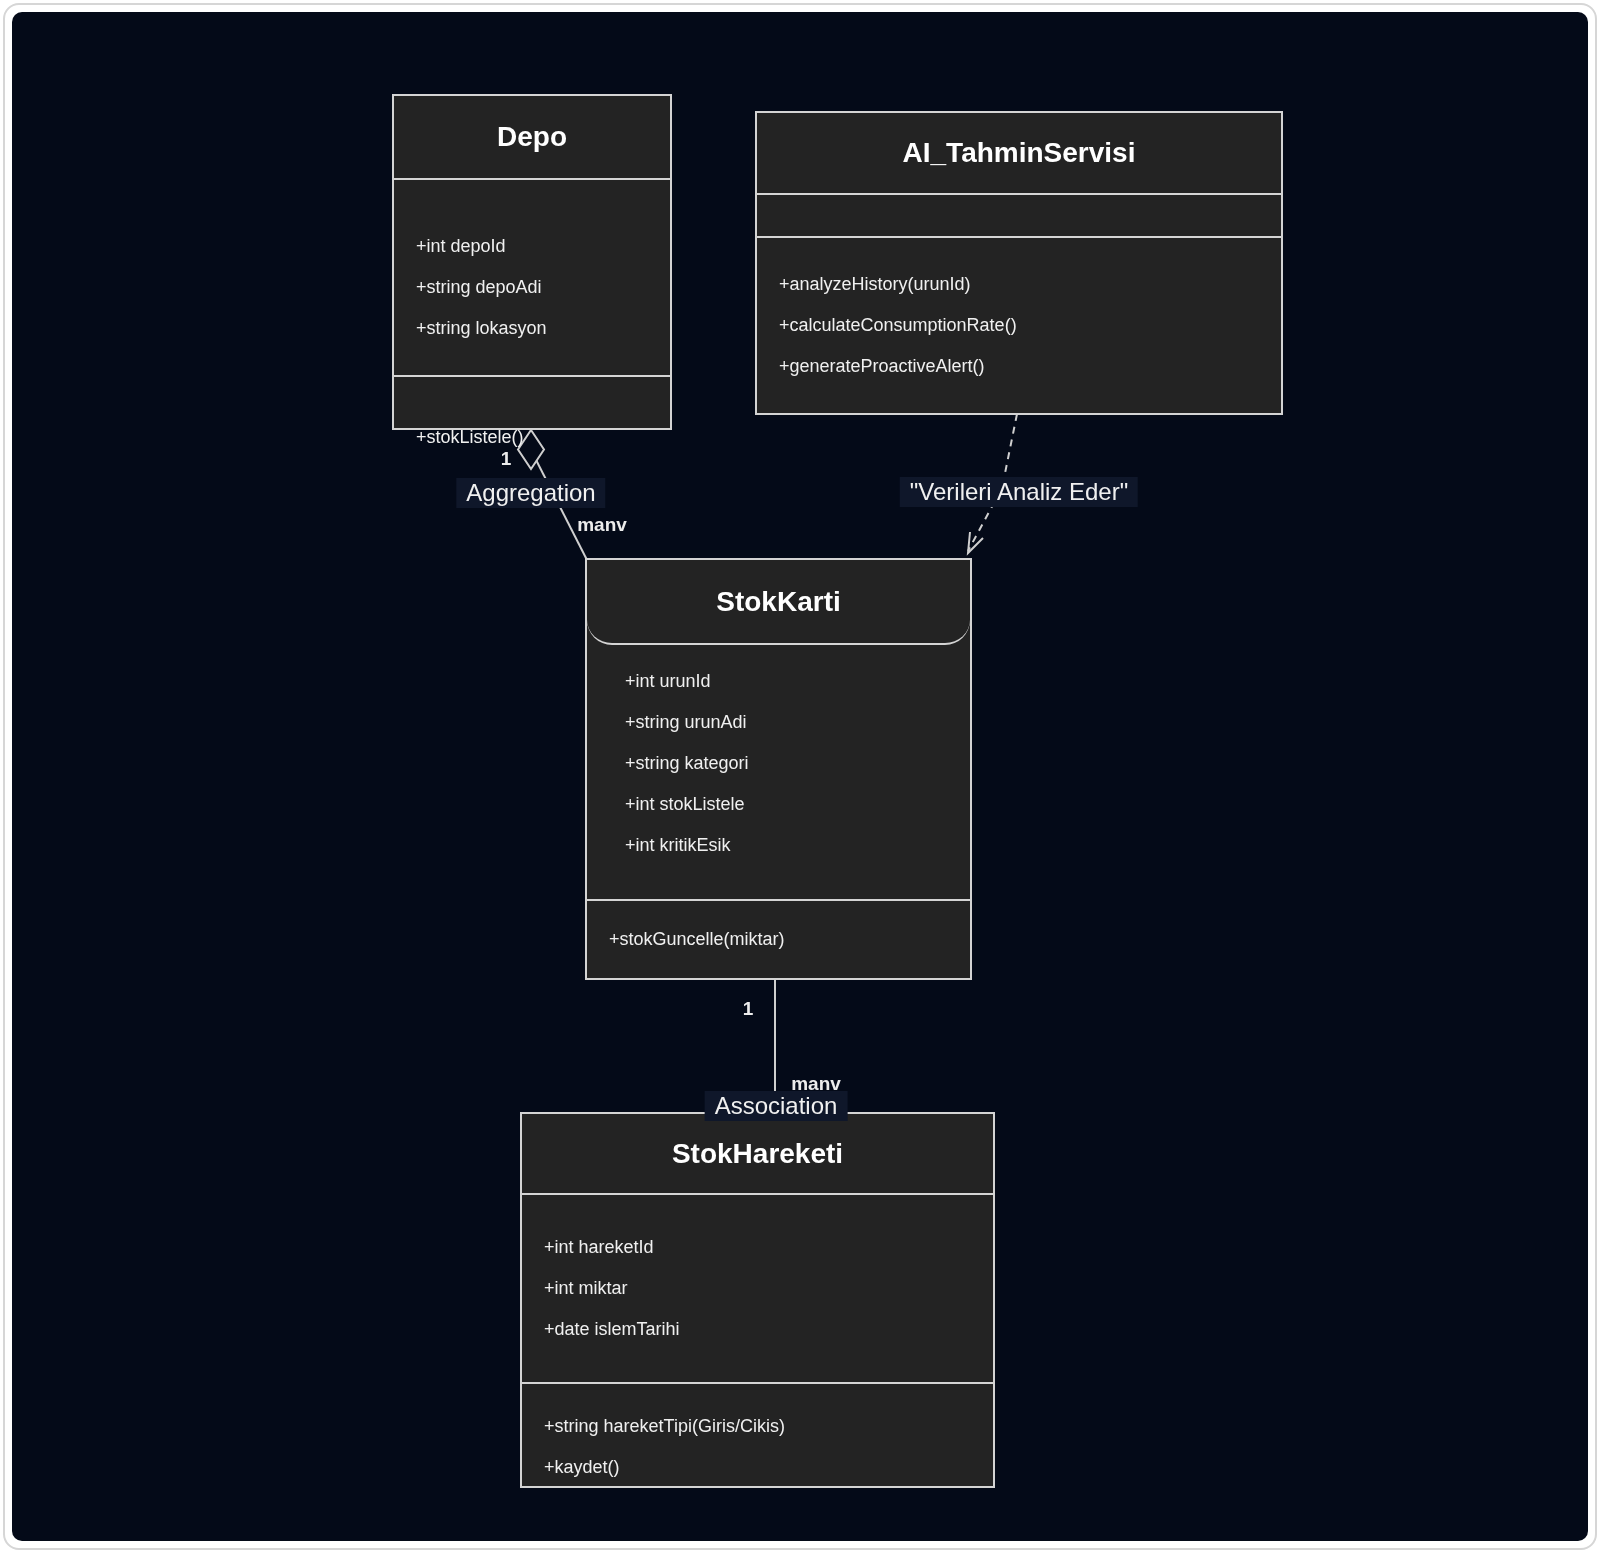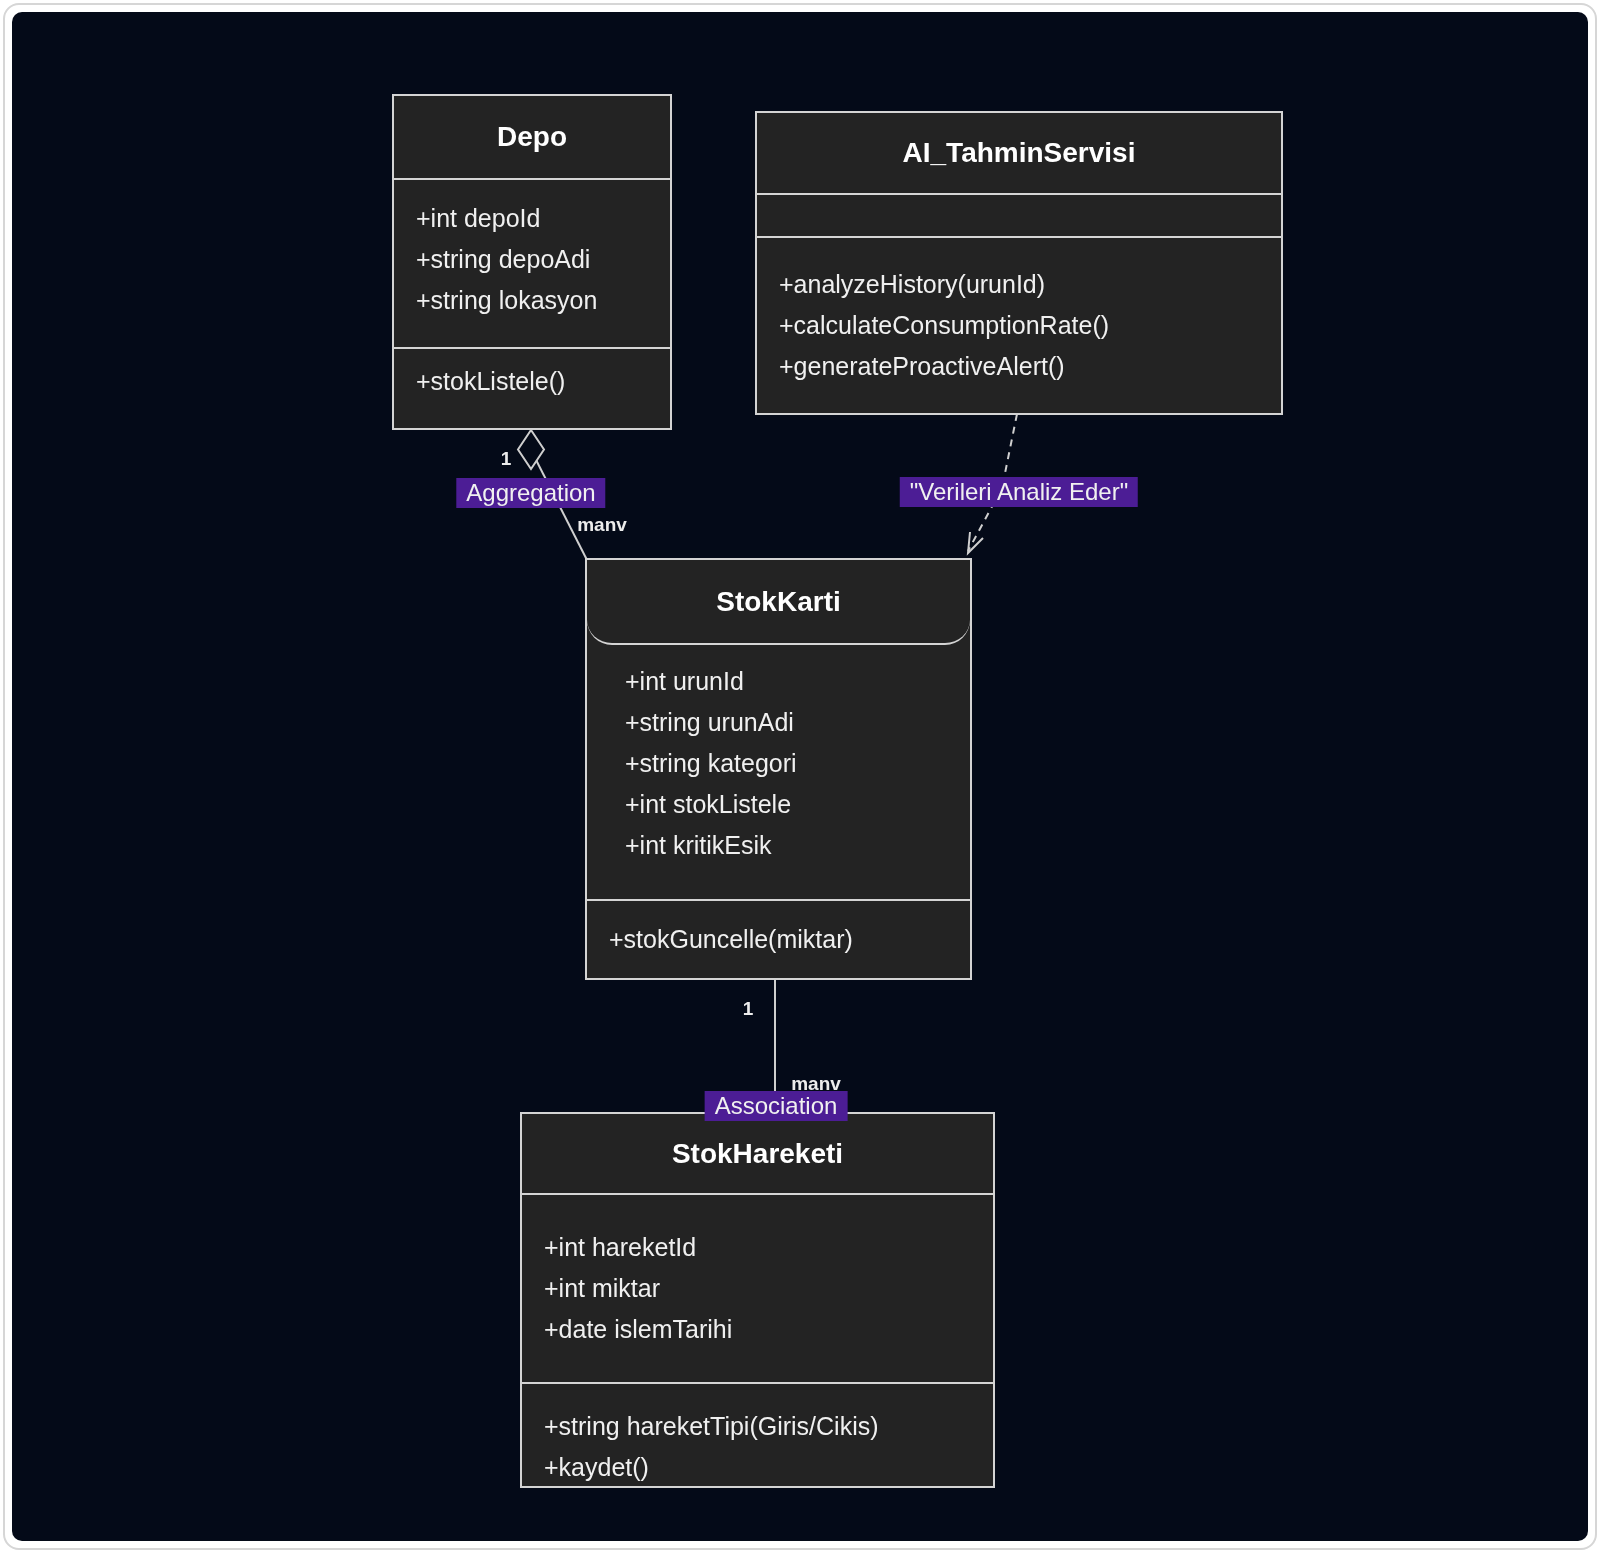--- a/index.html
+++ b/index.html
@@ -45,28 +45,28 @@
     color: #ffffff;
     border-bottom: 2px solid #d4d4d4;
     flex: 0 0 auto;
   }
   .cbox-attrs {
     border-bottom: 2px solid #d4d4d4;
     flex: 0 0 auto;
   }
   .cbox-methods { flex: 1 1 auto; }
   .crow {
-    font-size: 25px;
+    font-size: 18px;
     line-height: 41px;
     padding-left: 22px;
     white-space: nowrap;
     color: #f0f0f0;
   }
   
-  #box-depo   { left: 392px; top:  94px; width: 280px; height: 336px; }
+  #box-depo   { left: 392px; top:  94px; width: 280px; height: 336px; gap: 28px; }
   #box-depo .cbox-title { height: 84px; }
   #box-depo .cbox-attrs { height: 169px; padding-top: 18px; }
   #box-depo .cbox-methods { padding-top: 12px; }
 
   #box-ai     { left: 755px; top: 111px; width: 528px; height: 304px; }
   #box-ai .cbox-title { height: 82px; }
   #box-ai .cbox-attrs { height: 43px; }
   #box-ai .cbox-methods { padding-top: 26px; }
 
   #box-stokkarti { left: 585px; top: 558px; width: 387px; height: 422px; }
@@ -75,21 +75,21 @@
   #box-stokkarti .cbox-methods { padding-top: 18px; }
 
   #box-stokhareketi { left: 520px; top: 1112px; width: 475px; height: 376px; }
   #box-stokhareketi .cbox-title { height: 81px; }
   #box-stokhareketi .cbox-attrs { height: 169px; padding-top: 12px; margin-top: 20px; }
   #box-stokhareketi .cbox-methods { padding-top: 22px; }
 
   .edge-label {
     position: absolute;
     transform: translate(-50%, -50%);
-    background: #4c1d95;
+    background: #0f172a;
     color: #f0f0f0;
     font-size: 24px;
     line-height: 1.25;
     padding: 0 10px;
     white-space: nowrap;
   }
   .cardinality {
     position: absolute;
     transform: translate(-50%, -50%);
     color: #ececec;

